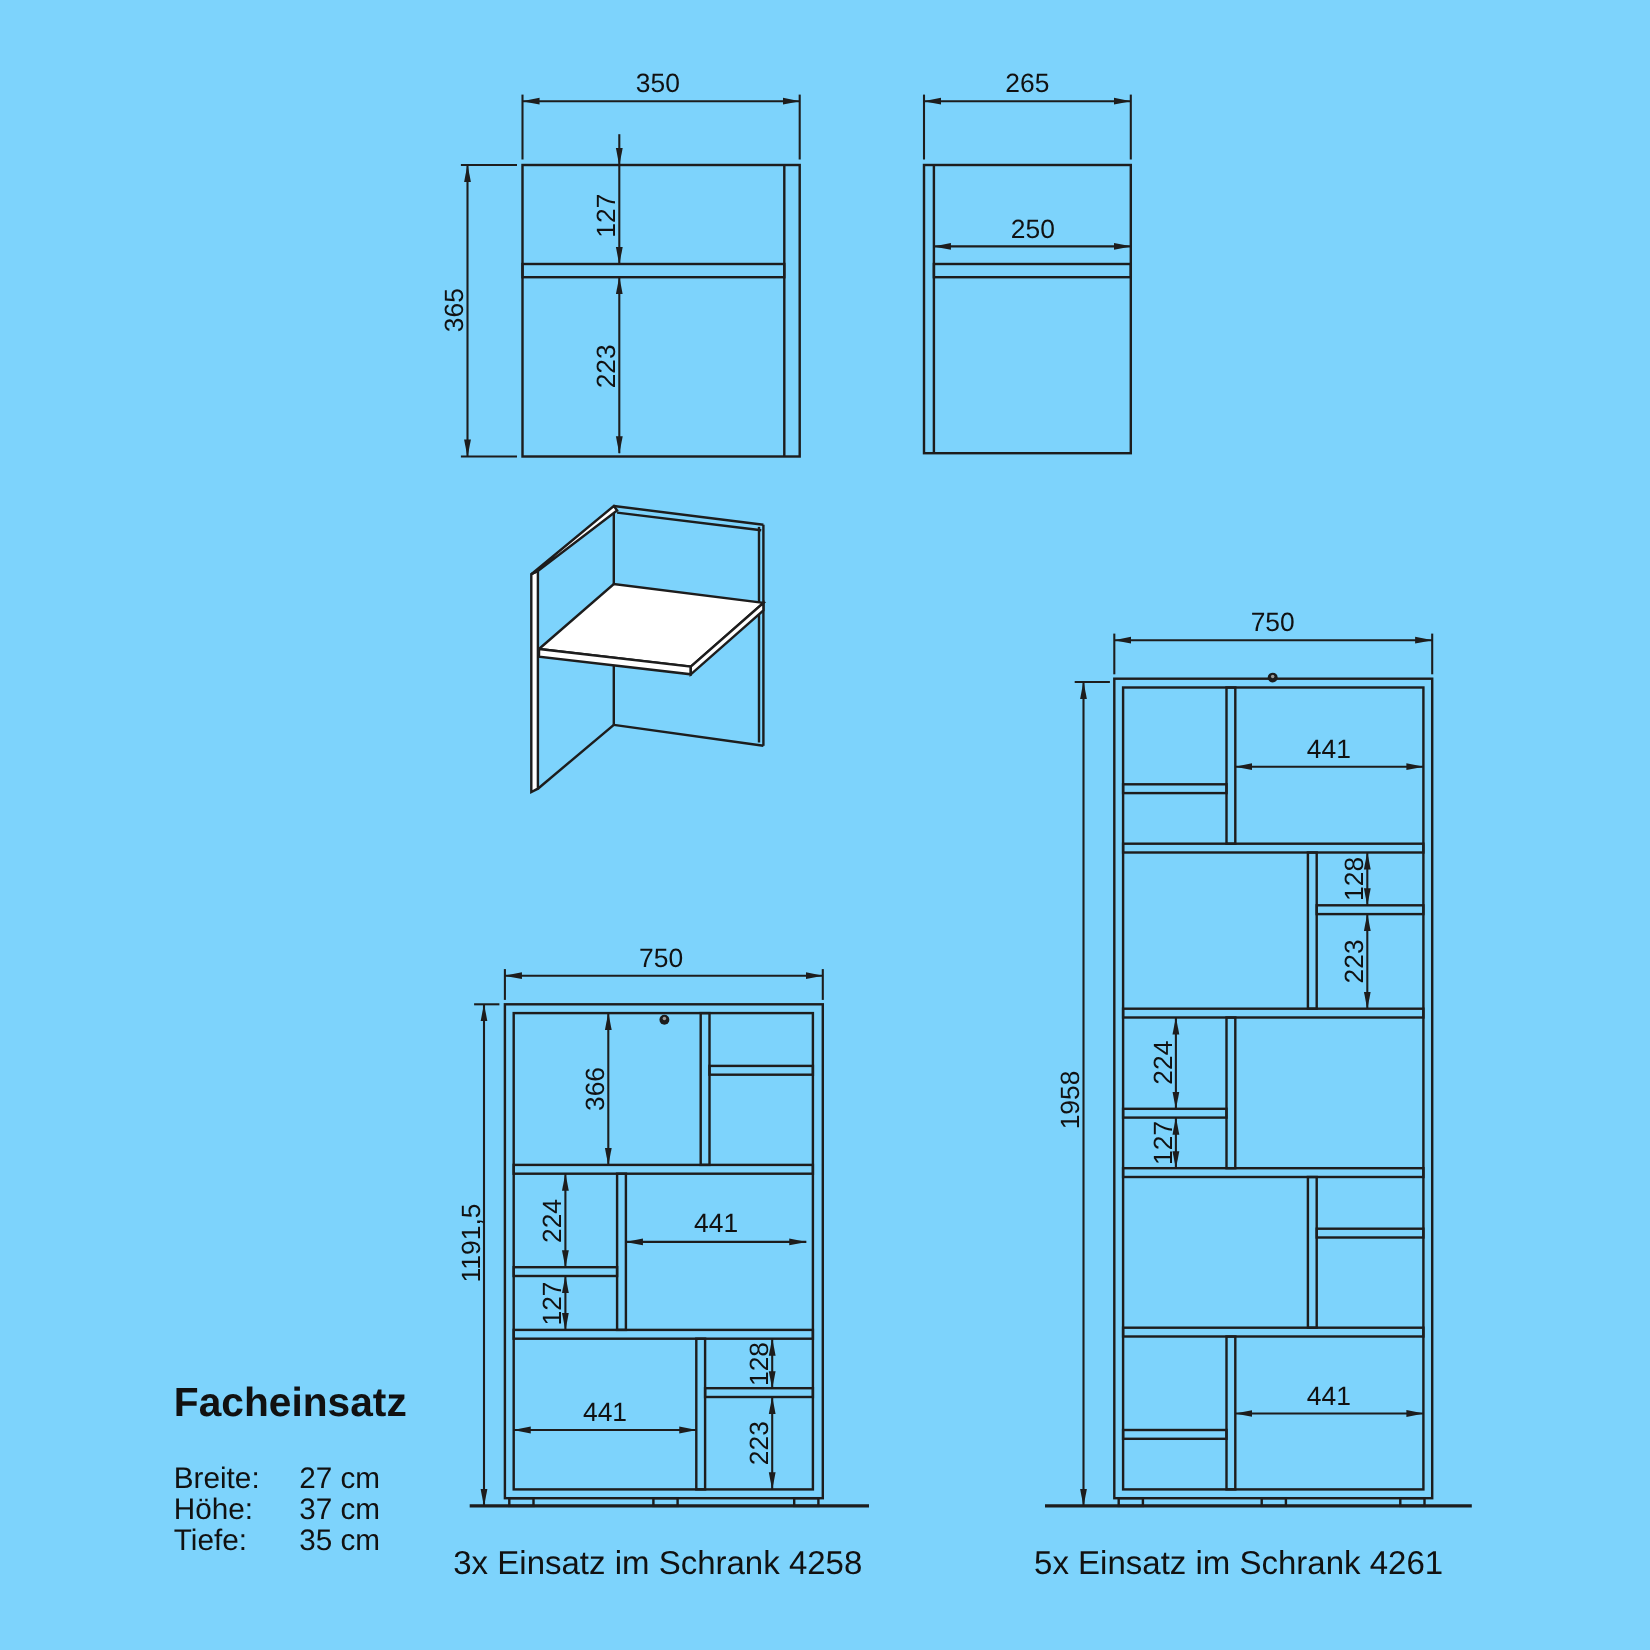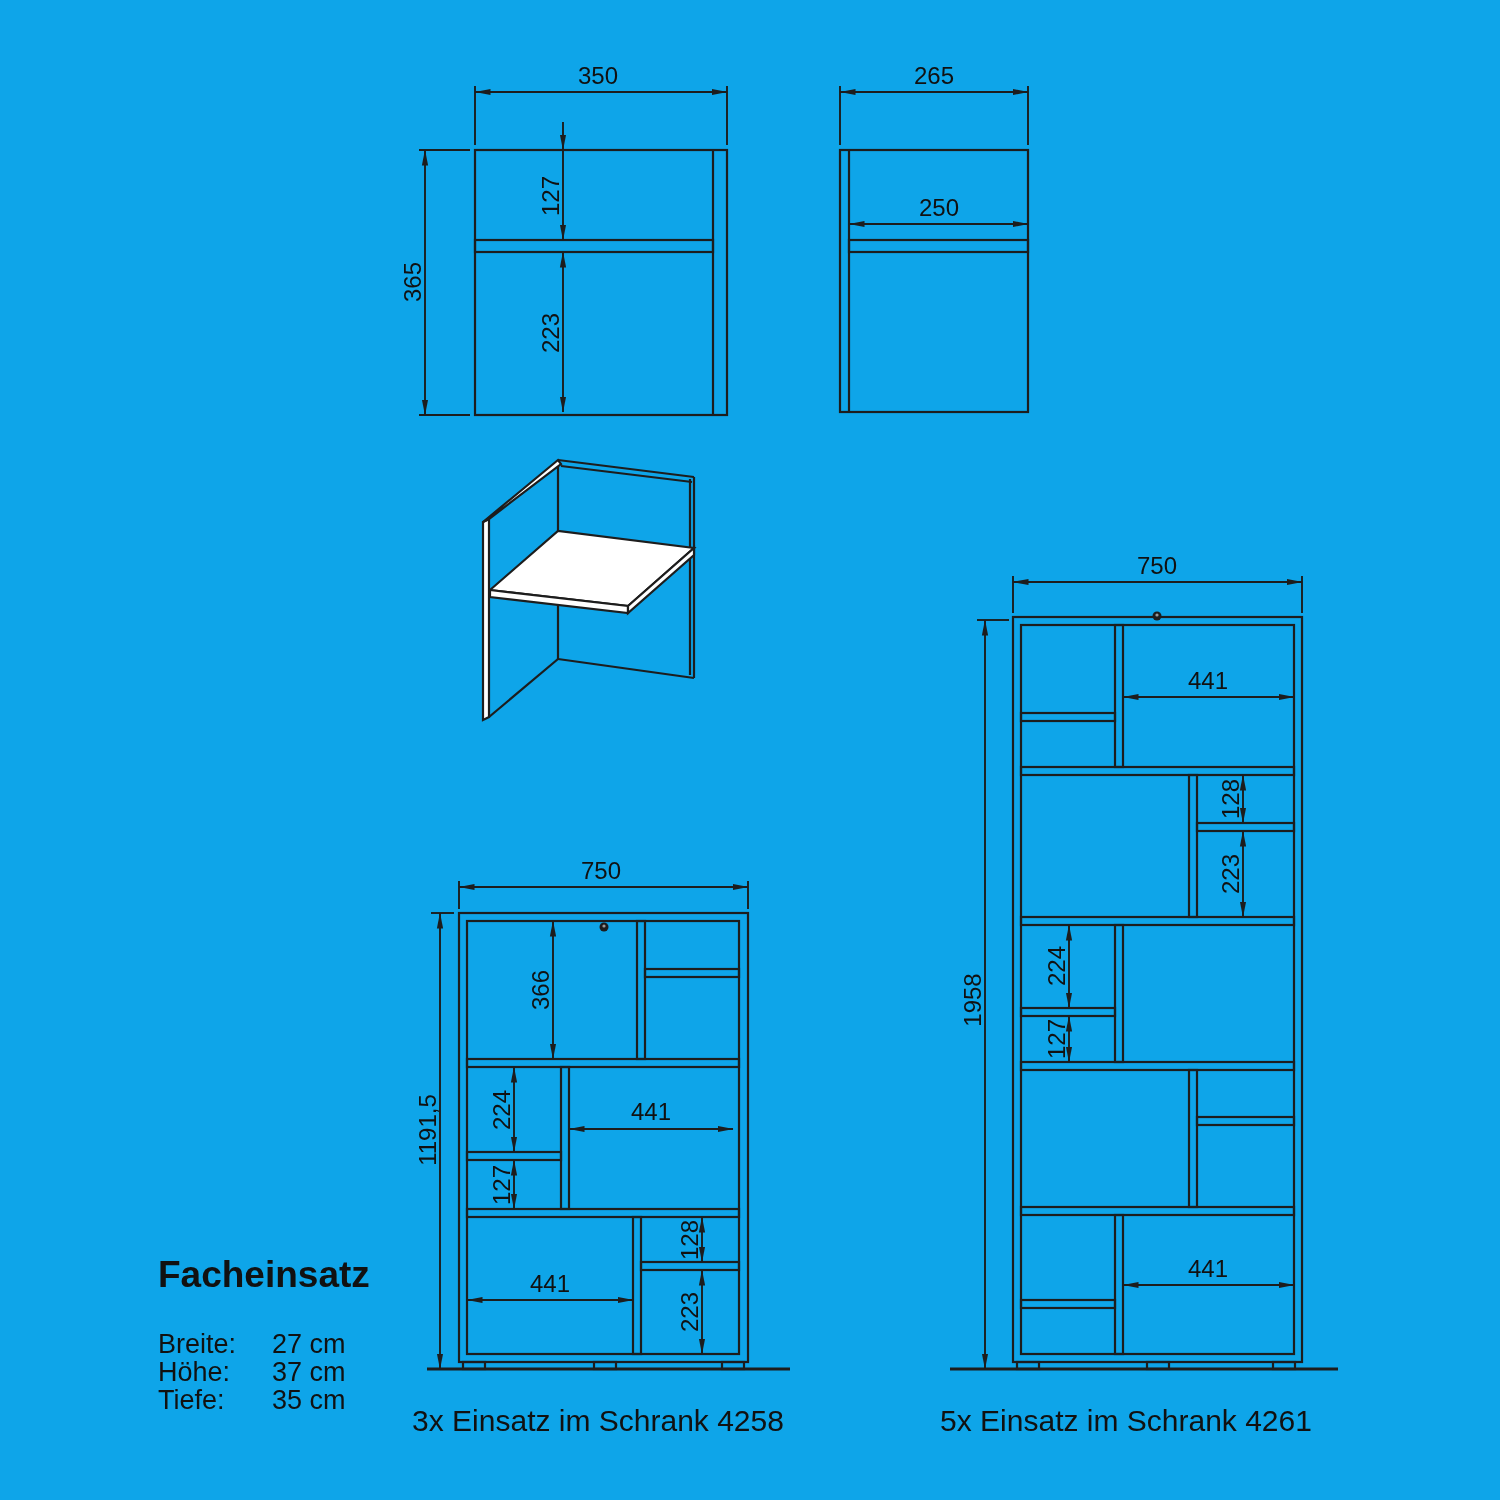--- a/index.html
+++ b/index.html
@@ -1,16 +1,16 @@
 <!DOCTYPE html>
 <html><head>
 <meta charset="utf-8">
 <style>
   html,body{margin:0;padding:0;background:#fff;}
-  .page{position:relative;width:1500px;height:1500px;background:#0ea5e9;overflow:hidden;}
+  .page{position:relative;width:1500px;height:1500px;background:#7dd3fc;overflow:hidden;}
   svg{display:block;font-family:"Liberation Sans","DejaVu Sans",sans-serif;}
   .ln{fill:none;stroke:#1d1d1d;stroke-width:2.2;}
   .wf{fill:#ffffff;stroke:#1d1d1d;stroke-width:2.2;}
   .dim{fill:none;stroke:#1d1d1d;stroke-width:1.9;}
   .a2{marker-start:url(#arr);marker-end:url(#arr);}
   .a1{marker-end:url(#arr);}
   .gnd{fill:none;stroke:#1d1d1d;stroke-width:2.8;}
   text{fill:#111;stroke:none;font-size:24px;}
   .mid{text-anchor:middle;}
   .cap{font-size:30px;text-anchor:middle;}

